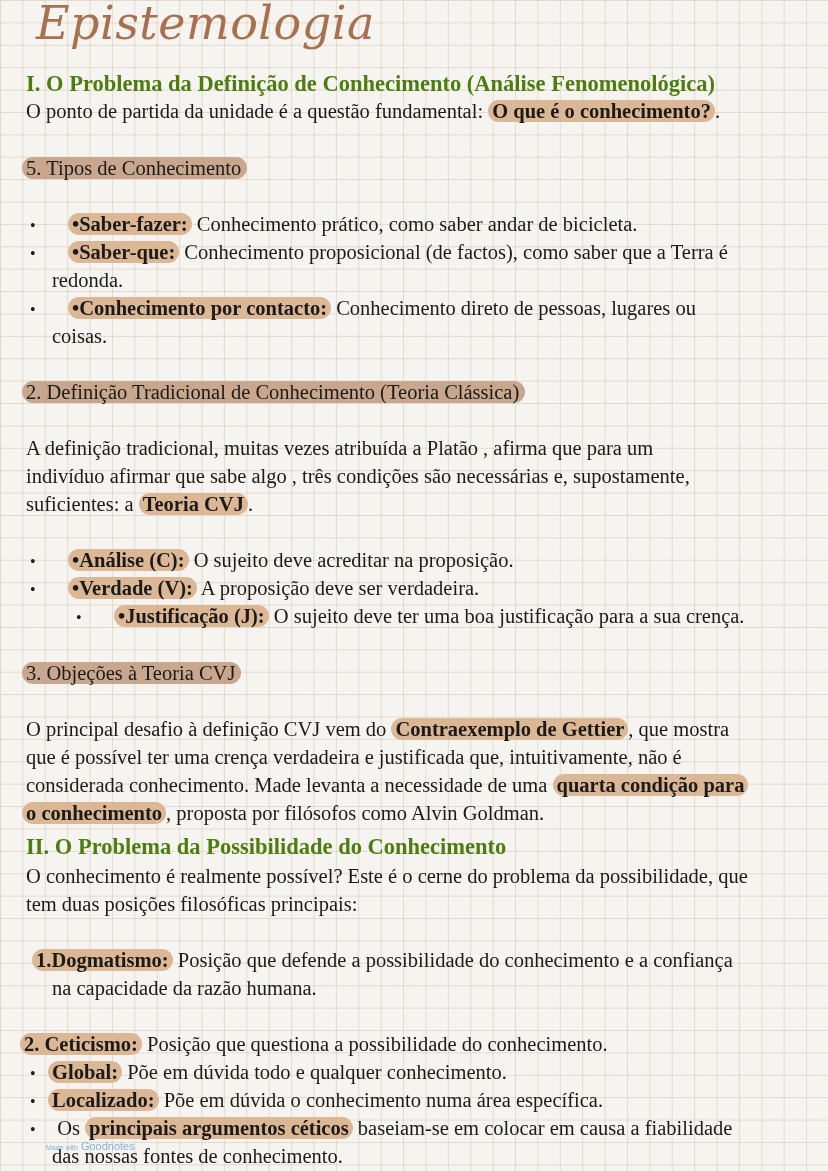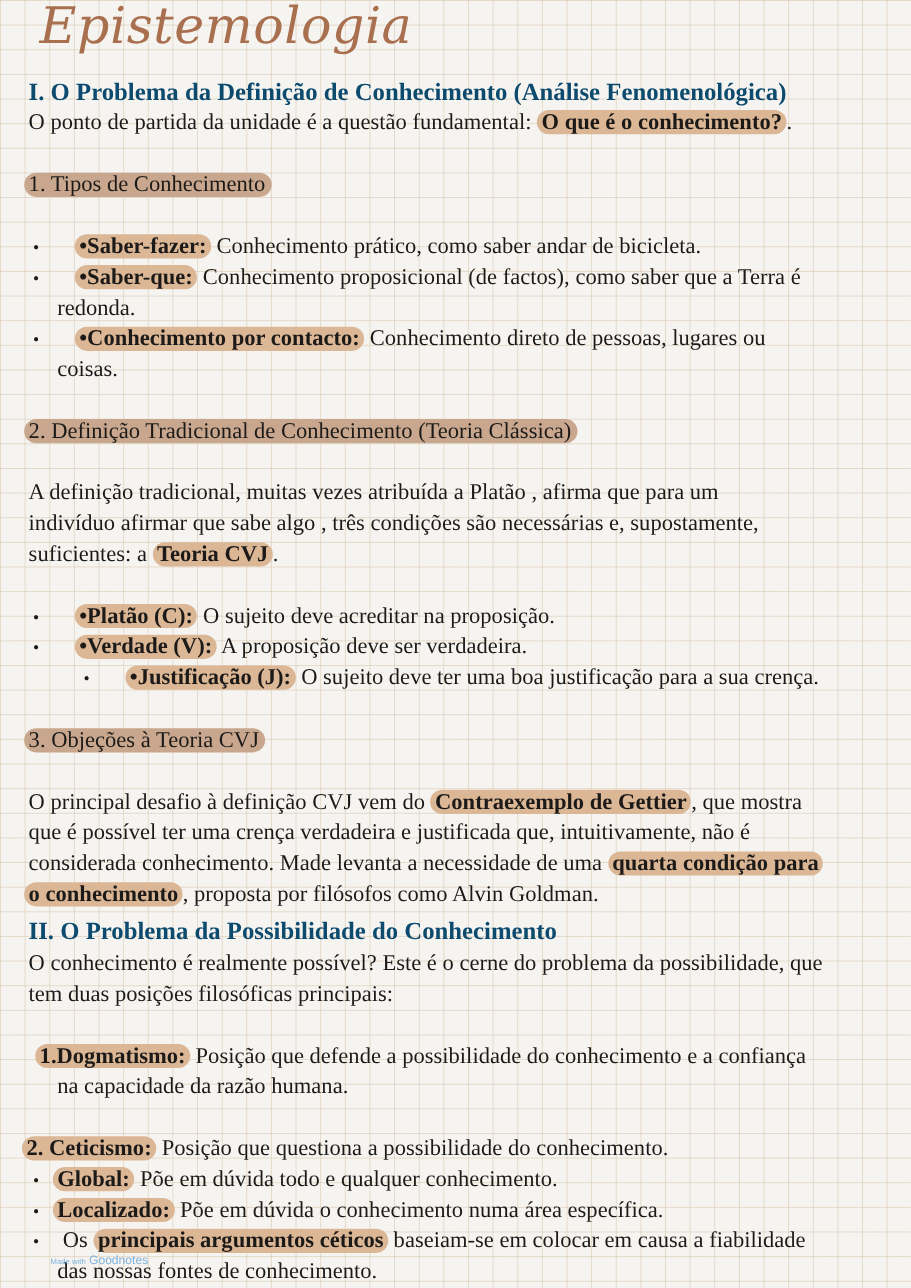--- a/index.html
+++ b/index.html
@@ -14,21 +14,21 @@
     font-family: "Liberation Serif", "DejaVu Serif", serif;
     color: #1c1a18;
   }
   .page { position: absolute; left: 16px; top: 0; width: 828px; height: 1171px; }
   .abs { position: absolute; white-space: nowrap; }
   .title {
     left: 20px; top: -4px; font-size: 46px; font-style: italic;
     color: #a9704f; font-family: "DejaVu Serif", "Liberation Serif", serif;
     font-weight: normal; letter-spacing: 0.5px;
   }
-  .h1 { font-size: 22.5px; font-weight: bold; color: #0c4a6e; }
+  .h1 { font-size: 22.5px; font-weight: bold; color: #4d7c0f; }
   .txt { font-size: 20.5px; line-height: 28px; }
   .hl { background: #dcb796; border-radius: 12px; padding: 0 4px; font-weight: bold; }
   .sec { background: #c8a78e; border-radius: 13px; padding: 0 6px 0 4px; }
   .bullet { display: inline-block; width: 30px; font-size: 16px; }
   .wm {
     left: 30px; top: 1140px; font-size: 11px; color: #6aa7dc;
     font-family: "Liberation Sans", "DejaVu Sans", sans-serif; opacity: 0.85;
   }
   .wm small { font-size: 7px; margin-right: 3px; }
 </style>
@@ -39,21 +39,21 @@
 
   <div class="abs title">Epistemologia</div>
 
   <div class="abs h1" style="left:10px; top:71px;">I. O Problema da Definição de Conhecimento (Análise Fenomenológica)</div>
 
   <div class="abs txt" style="left:10px; top:97px;">
     <span>O ponto de partida da unidade é a questão fundamental: </span><span class="hl">O que é o conhecimento?</span><span>.</span>
   </div>
 
   <div class="abs txt" style="left:6px; top:154px;">
-    <span class="sec">1. Tipos de Conhecimento</span>
+    <span class="sec">5. Tipos de Conhecimento</span>
   </div>
 
   <div class="abs txt" style="left:14px; top:210px;">
     <span class="bullet">•</span><span class="hl" style="margin-left:8px;">•Saber-fazer:</span><span> Conhecimento prático, como saber andar de bicicleta.</span>
   </div>
   <div class="abs txt" style="left:14px; top:238px;">
     <span class="bullet">•</span><span class="hl" style="margin-left:8px;">•Saber-que:</span><span> Conhecimento proposicional (de factos), como saber que a Terra é</span>
   </div>
   <div class="abs txt" style="left:36px; top:266px;">redonda.</div>
   <div class="abs txt" style="left:14px; top:294px;">
@@ -65,21 +65,21 @@
     <span class="sec">2. Definição Tradicional de Conhecimento (Teoria Clássica)</span>
   </div>
 
   <div class="abs txt" style="left:10px; top:434px;">A definição tradicional, muitas vezes atribuída a Platão , afirma que para um</div>
   <div class="abs txt" style="left:10px; top:462px;">indivíduo afirmar que sabe algo , três condições são necessárias e, supostamente,</div>
   <div class="abs txt" style="left:10px; top:490px;">
     <span>suficientes: a </span><span class="hl">Teoria CVJ</span><span>.</span>
   </div>
 
   <div class="abs txt" style="left:14px; top:546px;">
-    <span class="bullet">•</span><span class="hl" style="margin-left:8px;">•Platão (C):</span><span> O sujeito deve acreditar na proposição.</span>
+    <span class="bullet">•</span><span class="hl" style="margin-left:8px;">•Análise (C):</span><span> O sujeito deve acreditar na proposição.</span>
   </div>
   <div class="abs txt" style="left:14px; top:574px;">
     <span class="bullet">•</span><span class="hl" style="margin-left:8px;text-align:center;">•Verdade (V):</span><span> A proposição deve ser verdadeira.</span>
   </div>
   <div class="abs txt" style="left:14px; top:602px;margin-left:46px;">
     <span class="bullet">•</span><span class="hl" style="margin-left:8px;">•Justificação (J):</span><span> O sujeito deve ter uma boa justificação para a sua crença.</span>
   </div>
 
   <div class="abs txt" style="left:6px; top:659px;">
     <span class="sec">3. Objeções à Teoria CVJ</span>

